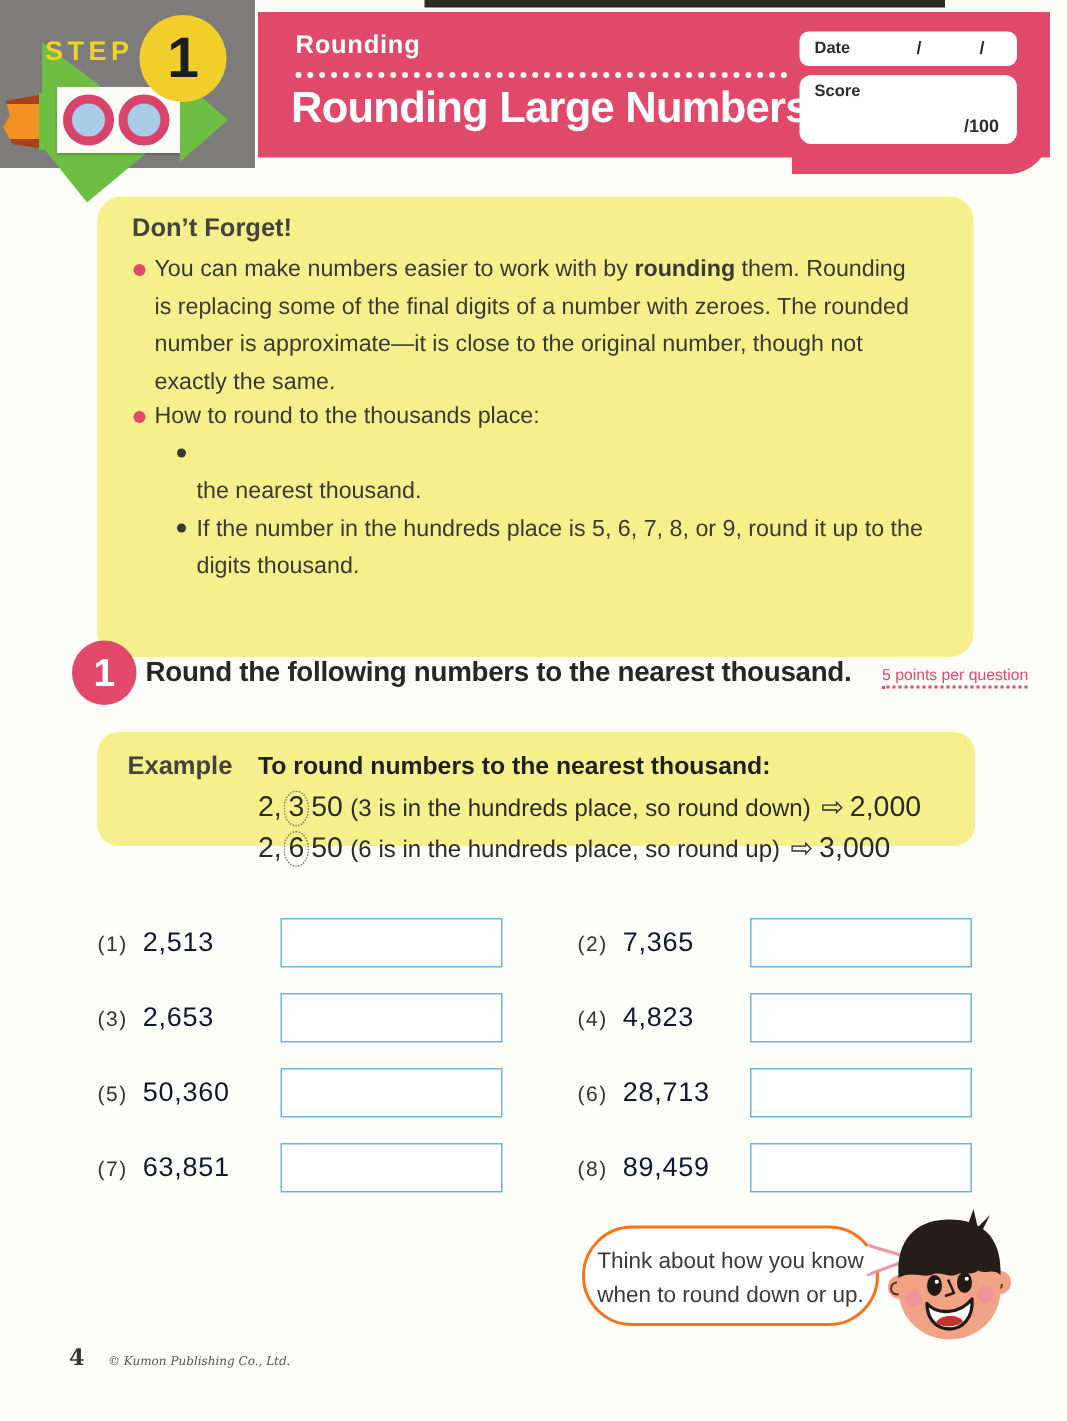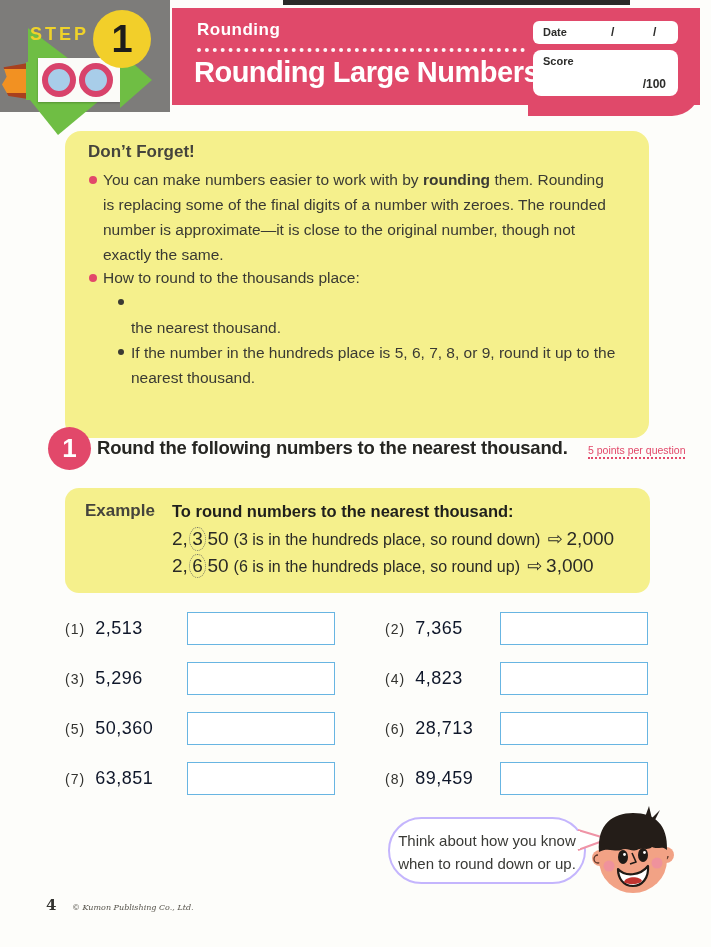--- a/index.html
+++ b/index.html
@@ -46,41 +46,41 @@
   .dot-pink{width:8px;height:8px;border-radius:50%;background:#e2486a;}
   .dot-black{width:6px;height:6px;border-radius:50%;background:#3a3a33;}
 
   
   .ex-circle{left:48px;top:427px;width:43px;height:43px;border-radius:50%;background:#e2486a;
     display:flex;align-items:center;justify-content:center;font-size:26px;font-weight:bold;color:#fff;}
   .ex-instr{left:97px;top:437px;font-size:18.5px;font-weight:bold;color:#262622;letter-spacing:-.2px;}
   .ex-points{left:588px;top:444px;font-size:10.5px;color:#e2486a;border-bottom:2px dotted #e2486a;padding-bottom:1px;}
 
   
-  .exm-box{left:65px;top:488px;width:585px;height:105px;background:#f5f08c;border-radius:14px;}
+  .exm-box{left:65px;top:488px;width:585px;height:76px;background:#f5f08c;border-radius:14px;}
   .exm-label{left:20px;top:13px;font-size:17px;font-weight:bold;color:#45443c;}
   .exm-head{left:107px;top:14px;font-size:16.5px;font-weight:bold;color:#1f1f1c;}
   .exm-line{font-size:16px;color:#2a2a26;white-space:nowrap;display:flex;align-items:baseline;}
   .exm-num{font-size:19px;}
   .circled{border:1.5px dotted #7a7a66;border-radius:50%;padding:0 2.5px;margin:0 1px;}
   .exm-expl{margin-left:5px;}
   .exm-arrow{font-size:18px;margin:0 4px 0 7px;}
   .exm-res{font-size:19px;}
 
   
   .prob{height:33px;display:flex;align-items:center;}
   .prob .pnum{font-size:14px;color:#33332f;letter-spacing:1px;}
   .prob .pval{font-size:18px;color:#0f172a;margin-left:10px;letter-spacing:.5px;}
   .prob .ansbox{position:absolute;right:0;top:0;width:148px;height:33px;background:#fff;
     border:1.5px solid #68b5e2;box-sizing:border-box;}
   .col-l{left:65px;width:270px;}
   .col-r{left:385px;width:263px;}
 
   
-  .bubble{left:388px;top:817px;width:198px;height:67px;background:#fff;border:2px solid #c4b5fd;
+  .bubble{left:388px;top:817px;width:198px;height:67px;background:#fff;border:2px solid #f97316;
     border-radius:34px;box-sizing:border-box;text-align:center;padding-top:10px;}
   .bubble .bline{font-size:15px;color:#3a3a36;line-height:23px;}
   .bubble-tail{left:576px;top:827px;}
   .face{left:592px;top:806px;}
 
   
   .pg-num{left:46px;top:896px;font-family:"DejaVu Serif",serif;font-weight:bold;font-size:15px;color:#33332f;}
   .pg-copy{left:72px;top:903px;font-family:"DejaVu Serif",serif;font-style:italic;font-size:8px;color:#55524a;}
 </style>
 </head>
@@ -129,21 +129,21 @@
   <div class="abs df-line" style="left:38px;top:111px;">exactly the same.</div>
 
   <div class="abs dot-pink" style="left:24px;top:143px;"></div>
   <div class="abs df-line" style="left:38px;top:134px;">How to round to the thousands place:</div>
 
   <div class="abs dot-black" style="left:53px;top:168px;"></div>
   <div class="abs df-line" style="left:66px;top:184px;">the nearest thousand.</div>
 
   <div class="abs dot-black" style="left:53px;top:218px;"></div>
   <div class="abs df-line" style="left:66px;top:209px;">If the number in the hundreds place is 5, 6, 7, 8, or 9, round it up to the</div>
-  <div class="abs df-line" style="left:66px;top:234px;">nearest thousand.</div>
+  <div class="abs df-line" style="left:66px;top:234px;">digits thousand.</div>
 </div>
 
 <div class="abs ex-circle">1</div>
 <div class="abs ex-instr">Round the following numbers to the nearest thousand.</div>
 <div class="abs ex-points">5 points per question</div>
 
 <div class="abs exm-box">
   <div class="abs exm-label">Example</div>
   <div class="abs exm-head">To round numbers to the nearest thousand:</div>
 
@@ -172,21 +172,21 @@
   <div class="ansbox"></div>
 </div>
 <div class="abs prob col-r" style="top:612px;">
   <span class="pnum">(2)</span>
   <span class="pval">7,365</span>
   <div class="ansbox"></div>
 </div>
 
 <div class="abs prob col-l" style="top:662px;">
   <span class="pnum">(3)</span>
-  <span class="pval">5,296</span>
+  <span class="pval">2,653</span>
   <div class="ansbox"></div>
 </div>
 <div class="abs prob col-r" style="top:662px;">
   <span class="pnum">(4)</span>
   <span class="pval">4,823</span>
   <div class="ansbox"></div>
 </div>
 
 <div class="abs prob col-l" style="top:712px;">
   <span class="pnum">(5)</span>

